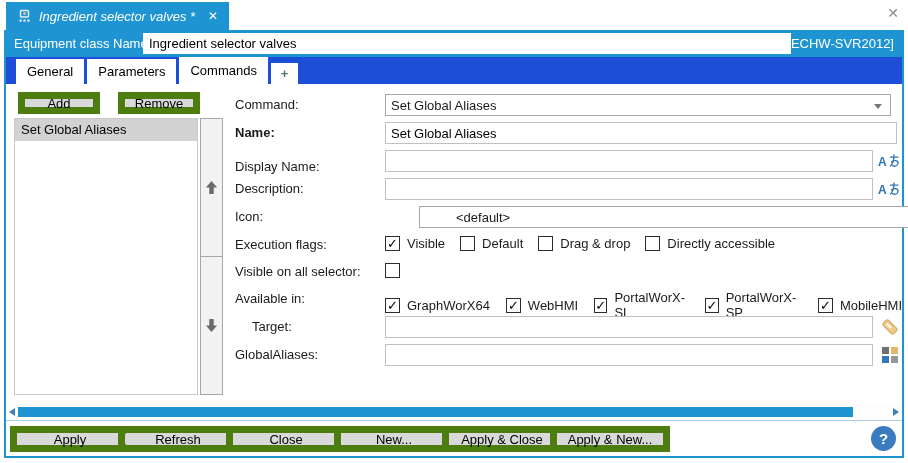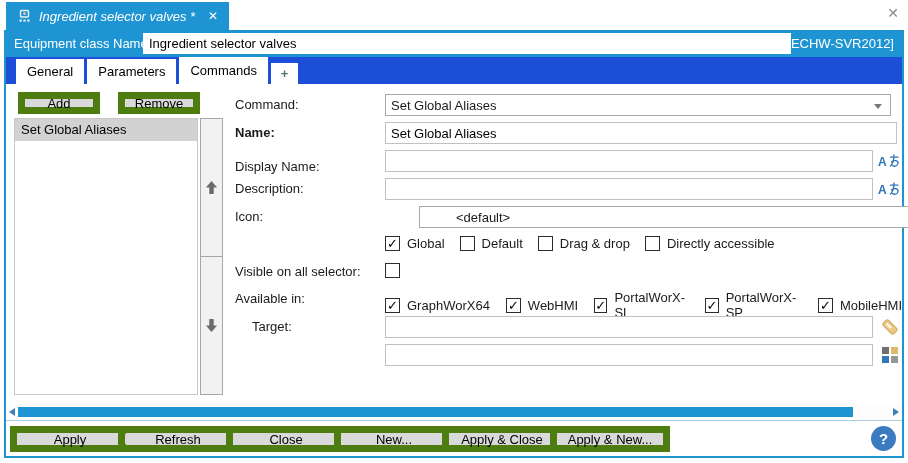--- a/index.html
+++ b/index.html
@@ -178,24 +178,25 @@
           </g>
         </svg>
       </span>
 
       <span class="form-label" style="top:122px;">Icon:</span>
       <div class="combo indent" style="left:379px; top:122px; width:506px;margin-left:34px;">
         <span>&lt;default&gt;</span>
         <span class="combo-arrow"></span>
       </div>
 
+      <span class="form-label" style="top:150px;">Execution flags:</span>
       <div class="cb-row" style="top:152px; gap:15px;">
         <label class="cb">
           <span class="box">✓</span>
-          <span>Global</span>
+          <span>Visible</span>
         </label>
         <label class="cb">
           <span class="box"></span>
           <span>Default</span>
         </label>
         <label class="cb">
           <span class="box"></span>
           <span>Drag &amp; drop</span>
         </label>
         <label class="cb">
@@ -239,20 +240,21 @@
       <input class="textfield" style="left: 379px; top: 232px; width: 488px;" value="">
       <span class="side-icon" style="left:874px; top:233px;">
         <svg width="20" height="20" viewBox="0 0 20 20">
           <g transform="rotate(45 10 10)">
             <rect x="2.5" y="6.2" width="15" height="7.6" rx="2.2" fill="#ecc987" stroke="#d2a958" stroke-width="1"></rect>
             <rect x="5" y="8.9" width="6.5" height="2.2" rx="1.1" fill="#ffffff"></rect>
           </g>
         </svg>
       </span>
 
+      <span class="form-label" style="top:260px;">GlobalAliases:</span>
       <input class="textfield" style="left: 379px; top: 260px; width: 488px;" value="">
       <span class="side-icon" style="left:876px; top:263px;">
         <svg width="16" height="16" viewBox="0 0 16 16">
           <rect x="0" y="0" width="7" height="7" fill="#6f6f6f"></rect>
           <rect x="9" y="0" width="7" height="7" fill="#e0ba6c"></rect>
           <rect x="0" y="9" width="7" height="7" fill="#3577b5"></rect>
           <rect x="9" y="9" width="7" height="7" fill="#979797"></rect>
         </svg>
       </span>
     </div>

